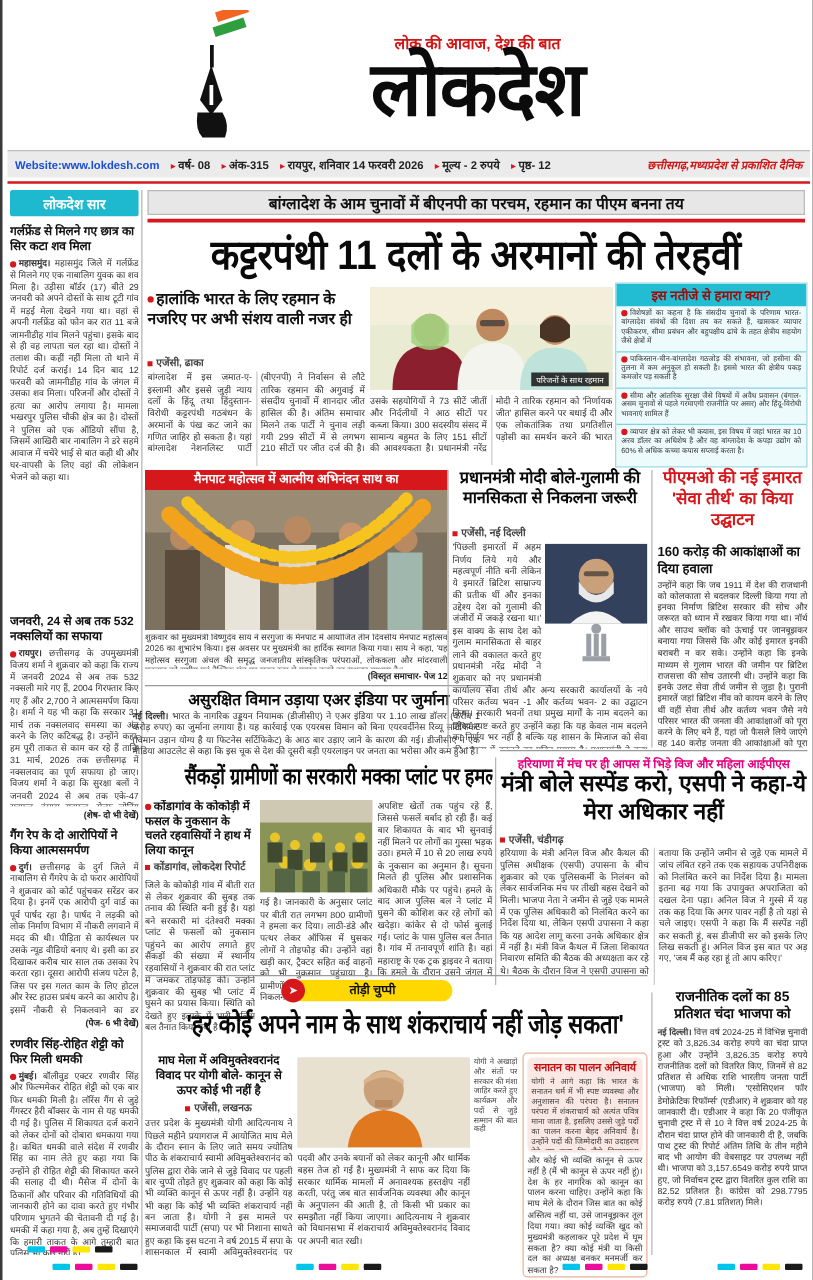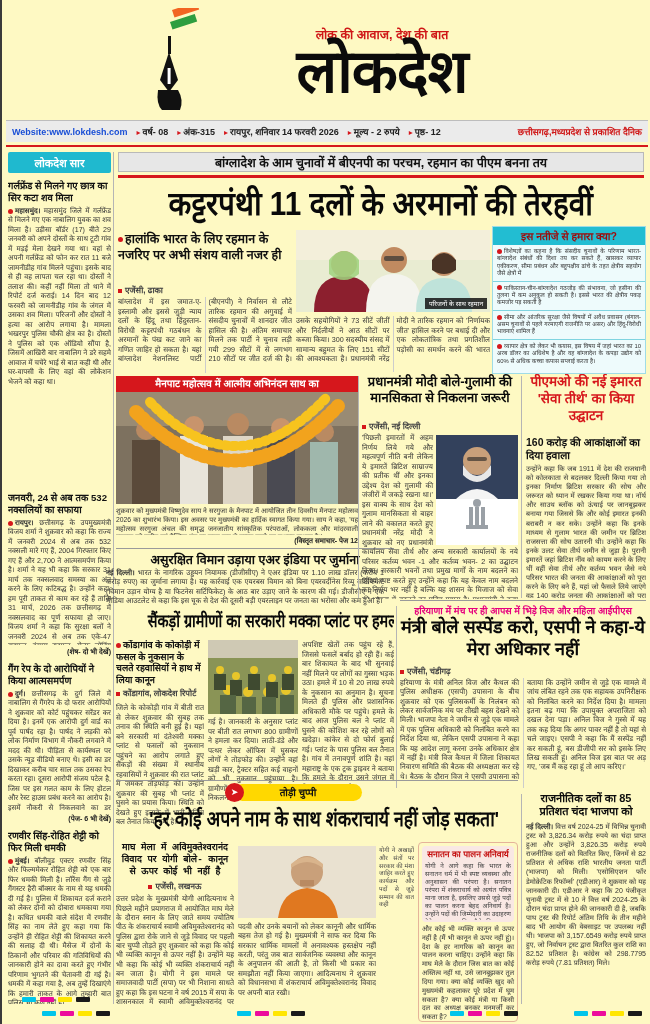--- a/index.html
+++ b/index.html
@@ -1,31 +1,31 @@
 <!DOCTYPE html>
 <html><head>
 <meta charset="utf-8">
 <style>
   html,body{margin:0;padding:0;background:#777;}
-  .page{position:relative;width:650px;height:1024px;margin:0 auto;background:#fef9c3;
+  .page{position:relative;width:650px;height:1024px;margin:0 auto;background:#ffffff;
         font-family:"Liberation Sans","DejaVu Sans",sans-serif;color:#1c1c1c;overflow:hidden;
         border-left:2px solid #3a3a3a;box-sizing:border-box;}
   .abs{position:absolute;}
   .j{text-align:justify;}
   .clip{overflow:hidden;}
 
   
   .tagline{left:200px;top:26px;width:360px;text-align:center;color:#cf1717;font-weight:bold;font-size:12.5px;}
   .mast-title{left:200px;top:36px;width:360px;text-align:center;font-size:60px;font-weight:700;color:#0b0b0b;letter-spacing:-1px;line-height:1.2;}
   .infobar{left:4px;top:120px;width:642px;height:22px;background:#ebebeb;border-top:1px solid #bdbdbd;
            display:flex;align-items:center;gap:9px;font-size:9px;padding:0 6px;box-sizing:border-box;white-space:nowrap;}
   .infobar .web{color:#1a4fd6;font-weight:bold;}
   .infobar .tri{color:#d6171c;font-style:normal;font-weight:bold;margin-right:2px;font-size:8px;}
   .infobar .itm{font-weight:bold;color:#222;}
-  .infobar .pub{margin-left:auto;color:#cf1717;font-weight:bold;}
+  .infobar .pub{margin-left:auto;color:#cf1717;font-weight:bold;font-style:italic;}
   .redline{left:4px;top:145px;width:642px;height:2px;background:#d6171c;}
 
   
   .sidebar{left:6px;top:152px;width:103px;height:852px;overflow:hidden;}
   .sb-head{background:#1fb9cf;color:#fff;font-weight:bold;font-size:11px;text-align:center;padding:3px 0;border-radius:2px;}
   .sb-story h3{margin:7px 0 3px;font-size:9.6px;line-height:1.25;color:#111;}
   .sb-story p{margin:0;font-size:7.1px;line-height:1.34;color:#333;}
   .sb-story{overflow:hidden;}
   .dot{display:inline-block;width:5px;height:5px;border-radius:50%;background:#d6171c;margin-right:2px;vertical-align:middle;}
   .sq{display:inline-block;width:4px;height:4px;background:#d6171c;margin-right:3px;vertical-align:middle;}
@@ -90,21 +90,21 @@
   
   .ch-head{left:524px;top:792px;width:120px;height:28px;font-size:11px;font-weight:bold;line-height:1.2;text-align:center;color:#0d0d0d;}
   .ch-body{left:524px;top:822px;width:120px;height:182px;font-size:7px;line-height:1.3;color:#333;overflow:hidden;}
 
   
   .pill{left:232px;top:784px;width:128px;height:17px;background:#ffd800;border-radius:9px;text-align:center;font-size:10px;font-weight:bold;line-height:17px;color:#111;}
   .send-ic{position:absolute;left:-9px;top:-1px;width:19px;height:19px;border-radius:50%;background:#d6171c;color:#fff;font-size:9px;line-height:19px;text-align:center;}
   .sh-head{left:114px;top:804px;width:402px;height:32px;text-align:center;}
   .sh-head span{display:inline-block;font-size:21px;font-weight:900;white-space:nowrap;transform:scaleX(.84);transform-origin:center;color:#090909;}
   .sh-col1{left:114px;top:842px;width:118px;height:164px;overflow:hidden;}
-  .sh-sub{font-size:9.3px;font-weight:bold;line-height:1.3;text-align:center;color:#101010;margin-bottom:2px;font-family:Liberation Mono, monospace;}
+  .sh-sub{font-size:9.3px;font-weight:bold;line-height:1.3;text-align:center;color:#101010;margin-bottom:2px;}
   .sh-byline{text-align:center;margin-bottom:3px;}
   .sh-body{font-size:7.2px;line-height:1.3;color:#333;}
   .yogi-photo{left:236px;top:846px;width:138px;height:72px;}
   .sh-capt{left:377px;top:846px;width:35px;height:72px;font-size:6.2px;line-height:1.25;color:#444;overflow:hidden;}
   .quote-wrap{left:416px;top:842px;width:100px;height:180px;border:1px solid #e5b39a;border-radius:4px;padding:3px;box-sizing:border-box;overflow:hidden;}
   .pink-box{background:#f9e8e4;border-radius:4px;padding:2px 3px;margin-bottom:3px;}
   .pink-box h4{margin:0 0 2px;font-size:8.6px;color:#c40f0f;text-align:center;}
   .pink-box p{margin:0;font-size:6.4px;line-height:1.25;color:#444;max-height:58px;overflow:hidden;}
   .sh-body3{font-size:6.8px;line-height:1.3;color:#333;}
   .sh-body2{left:236px;top:922px;width:138px;height:84px;font-size:7.2px;line-height:1.3;color:#333;overflow:hidden;}

